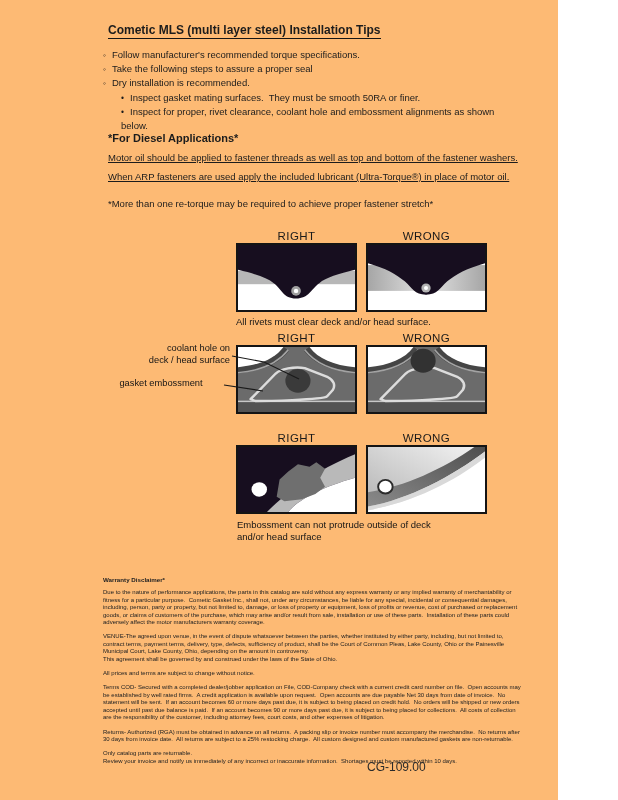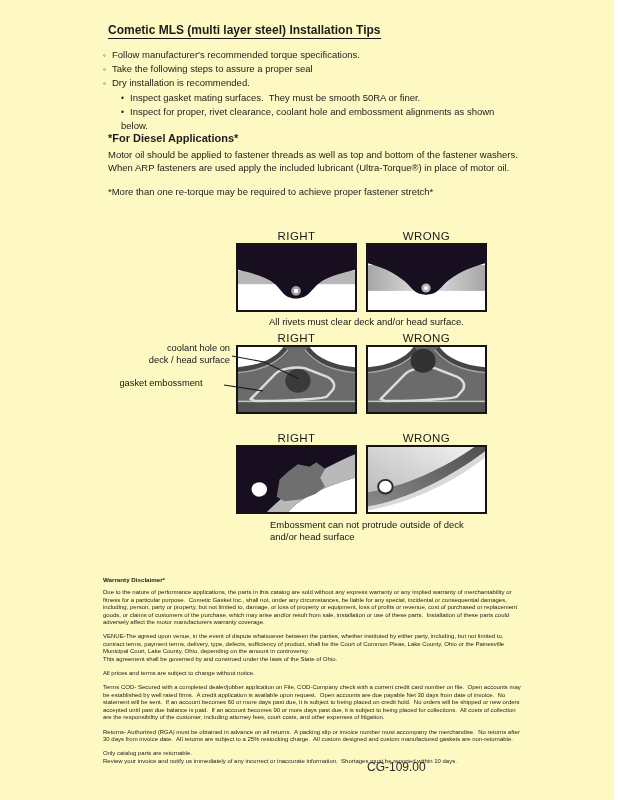--- a/index.html
+++ b/index.html
@@ -1,40 +1,40 @@
 <!DOCTYPE html>
 <html><head>
 <meta charset="utf-8">
 <style>
   html,body { margin:0; padding:0; background:#ffffff; }
   .page {
-    position:relative; width:614px; height:800px; background:#fef9c3;
+    position:relative; width:558px; height:800px; background:#fdba74;
     font-family:"Liberation Sans","DejaVu Sans",sans-serif; color:#1c1c1c;
     overflow:hidden;
   }
   .prewrap { white-space:pre-wrap; }
 
   
   .content { position:absolute; left:103px; top:20px; width:420px; }
   .doc-title {
     display:inline-block; font-size:12px; font-weight:bold;
     border-bottom:1.6px solid #151515; padding-bottom:1px; margin:0 0 9px 5px;
   }
   .bullet { font-size:9.5px; line-height:13.2px; }
   .bullet .marker { display:inline-block; width:9px; font-size:8.5px; }
   .bullet.sub { padding-left:18px; }
   .diesel-heading { font-size:11px; font-weight:bold; margin:0 0 4px 5px; }
-  .para { font-size:9.5px; line-height:13px; margin:0 0 8px 5px; }
+  .para { font-size:9.5px; line-height:19px; margin:0 0 8px 5px;text-decoration:underline; }
   .note { font-size:9.5px; margin:12px 0 0 5px; }
 
   
   .dlabel { position:absolute; width:121px; text-align:center; font-size:11.5px; letter-spacing:0.4px; color:#1a1a1a; }
   .dbox { position:absolute; width:121px; height:69px; border:2px solid #141414; box-sizing:border-box; background:#fff; }
   .dbox svg { width:100%; height:100%; display:block; }
-  .dcaption { position:absolute; font-size:9.5px; line-height:12px; color:#151515;margin-left:33px; }
+  .dcaption { position:absolute; font-size:9.5px; line-height:12px; color:#151515; }
   .callout { position:absolute; text-align:right; font-size:9.3px; line-height:11.5px; color:#151515; }
   .leader-svg { position:absolute; pointer-events:none; }
 
   
   .disclaimer { position:absolute; left:103px; top:576px; width:420px; font-size:6px; line-height:7.4px; color:#222; }
   .disclaimer h4 { margin:0 0 6px 0; font-size:6.2px; }
   .disclaimer p { margin:0 0 7px 0; }
 
   .page-number { position:absolute; left:367px; top:760px; font-size:12px; color:#2a2a2a; }
 </style>

